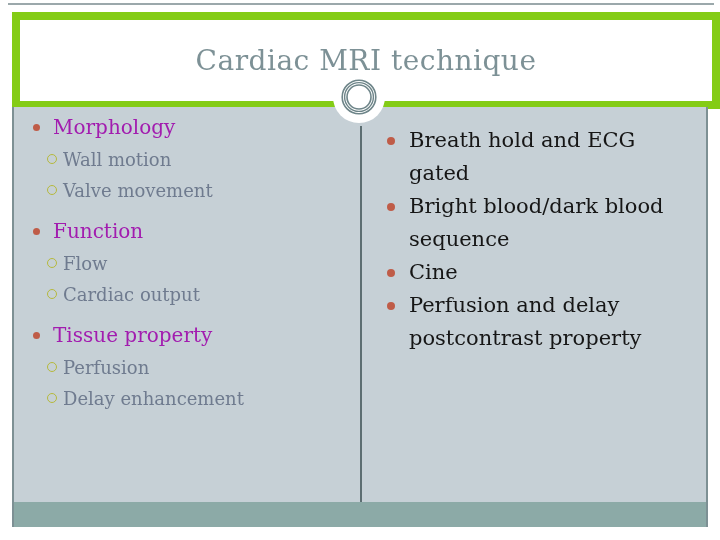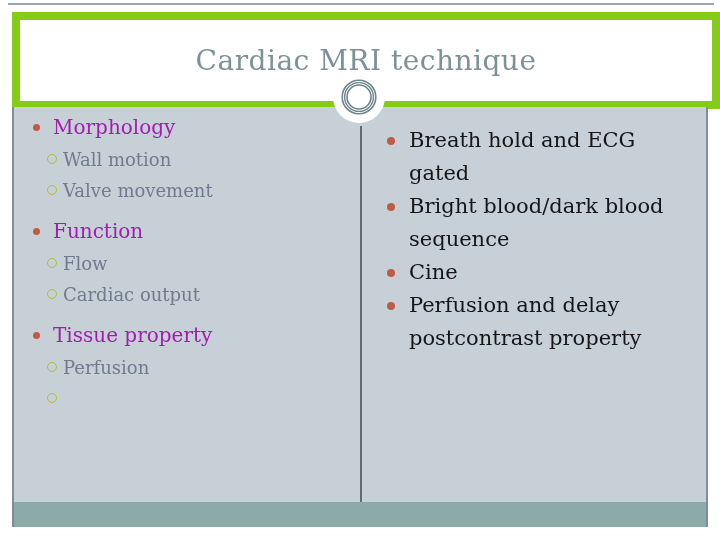--- a/index.html
+++ b/index.html
@@ -113,20 +113,21 @@
   <div class="l1 spaced">
     <span class="b1"></span>
     <span>Tissue property</span>
   </div>
   <div class="l2">
     <span class="b2"></span>
     <span>Perfusion</span>
   </div>
   <div class="l2">
     <span class="b2"></span>
+    <span>Delay enhancement</span>
   </div>
 </div>
 
 <div class="right-list">
   <div class="r-item">
     <span class="b1"></span>
     <div class="rl">Breath hold and ECG</div>
     <div class="rl">gated</div>
   </div>
   <div class="r-item">

